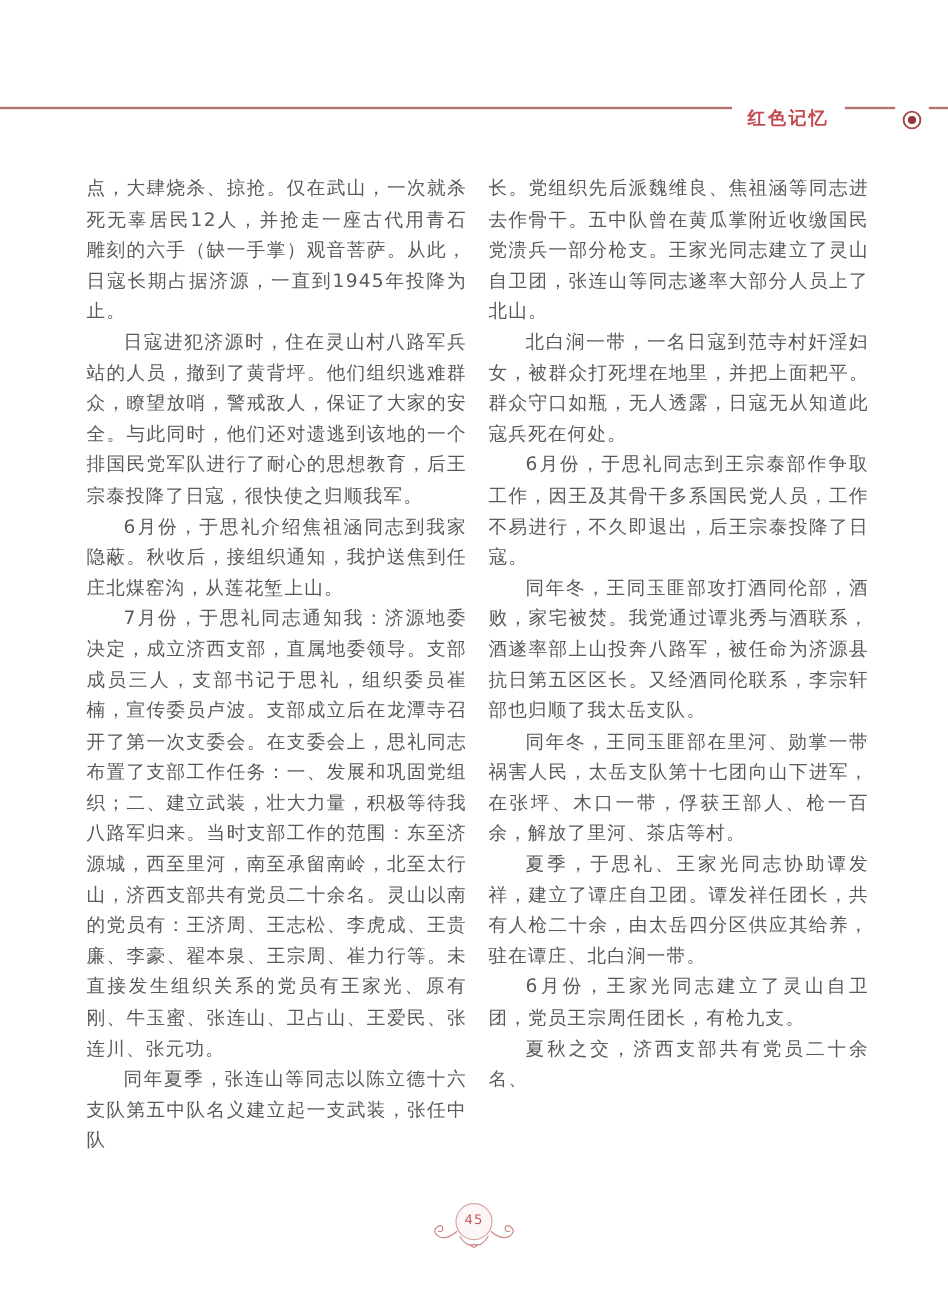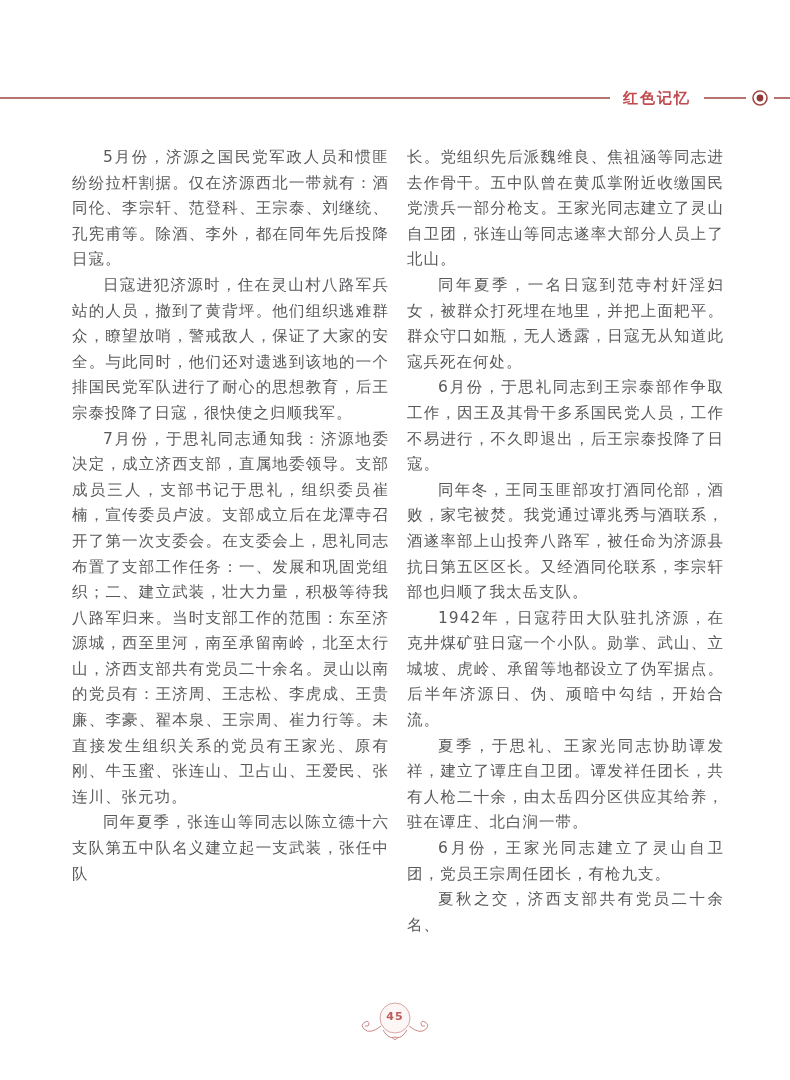--- a/index.html
+++ b/index.html
@@ -13,21 +13,20 @@
   }
 
   
   .page-header {
     position: absolute;
     top: 89px;
     left: 0;
     right: 0;
     height: 18px;
     display: flex;
-    align-items: center;
   }
   .hr-rule {
     height: 1.5px;
     background: #b4736d;
   }
   .hr-left  { width: 610px; }
   .hr-mid   { width: 42px; margin-right: 3px; }
   .hr-right { flex: 1; margin-left: 3px; }
   .header-title {
     margin: 0 13px;
@@ -59,21 +58,21 @@
 
   
   .page-footer {
     position: absolute;
     top: 1000px;
     left: 0;
     right: 0;
     display: flex;
     justify-content: center;
   }
-  .ornament { position: relative; width: 78px; height: 44px; font-weight: bold; }
+  .ornament { position: relative; width: 78px; height: 44px; }
   .page-number {
     position: absolute;
     left: 0;
     width: 78px;
     top: 10px;
     text-align: center;
     font-size: 11px;
     letter-spacing: 1px;
     color: #c05a5a;
   }
@@ -86,31 +85,32 @@
   <span class="header-title">红色记忆</span>
   <div class="hr-rule hr-mid"></div>
   <svg class="target-icon" width="22" height="22" viewBox="0 0 22 22">
     <circle cx="11" cy="11" r="7" fill="none" stroke="#a04a46" stroke-width="1.6"></circle>
     <circle cx="11" cy="11" r="3.4" fill="#8f3a36"></circle>
   </svg>
   <div class="hr-rule hr-right"></div>
 </div>
 
 <div class="column col-left">
-    <p class="para indent">5月份，济源之国民党军政人员和惯匪纷纷拉杆割据。仅在济源西北一带就有：酒同伦、李宗轩、范登科、王宗泰、刘继统、孔宪甫等。除酒、李外，都在同年先后投降日寇。</p>
+    <p class="para">点，大肆烧杀、掠抢。仅在武山，一次就杀死无辜居民12人，并抢走一座古代用青石雕刻的六手（缺一手掌）观音菩萨。从此，日寇长期占据济源，一直到1945年投降为止。</p>
     <p class="para indent">日寇进犯济源时，住在灵山村八路军兵站的人员，撤到了黄背坪。他们组织逃难群众，瞭望放哨，警戒敌人，保证了大家的安全。与此同时，他们还对遗逃到该地的一个排国民党军队进行了耐心的思想教育，后王宗泰投降了日寇，很快使之归顺我军。</p>
+    <p class="para indent">6月份，于思礼介绍焦祖涵同志到我家隐蔽。秋收后，接组织通知，我护送焦到任庄北煤窑沟，从莲花堑上山。</p>
     <p class="para indent">7月份，于思礼同志通知我：济源地委决定，成立济西支部，直属地委领导。支部成员三人，支部书记于思礼，组织委员崔楠，宣传委员卢波。支部成立后在龙潭寺召开了第一次支委会。在支委会上，思礼同志布置了支部工作任务：一、发展和巩固党组织；二、建立武装，壮大力量，积极等待我八路军归来。当时支部工作的范围：东至济源城，西至里河，南至承留南岭，北至太行山，济西支部共有党员二十余名。灵山以南的党员有：王济周、王志松、李虎成、王贵廉、李豪、翟本泉、王宗周、崔力行等。未直接发生组织关系的党员有王家光、原有刚、牛玉蜜、张连山、卫占山、王爱民、张连川、张元功。</p>
     <p class="para indent">同年夏季，张连山等同志以陈立德十六支队第五中队名义建立起一支武装，张任中队</p>
   </div>
 <div class="column col-right">
     <p class="para">长。党组织先后派魏维良、焦祖涵等同志进去作骨干。五中队曾在黄瓜掌附近收缴国民党溃兵一部分枪支。王家光同志建立了灵山自卫团，张连山等同志遂率大部分人员上了北山。</p>
-    <p class="para indent">同年夏季，一名日寇到范寺村奸淫妇女，被群众打死埋在地里，并把上面耙平。群众守口如瓶，无人透露，日寇无从知道此寇兵死在何处。</p>
+    <p class="para indent">北白涧一带，一名日寇到范寺村奸淫妇女，被群众打死埋在地里，并把上面耙平。群众守口如瓶，无人透露，日寇无从知道此寇兵死在何处。</p>
     <p class="para indent">6月份，于思礼同志到王宗泰部作争取工作，因王及其骨干多系国民党人员，工作不易进行，不久即退出，后王宗泰投降了日寇。</p>
     <p class="para indent">同年冬，王同玉匪部攻打酒同伦部，酒败，家宅被焚。我党通过谭兆秀与酒联系，酒遂率部上山投奔八路军，被任命为济源县抗日第五区区长。又经酒同伦联系，李宗轩部也归顺了我太岳支队。</p>
-    <p class="para indent">1942年，日寇荇田大队驻扎济源，在克井煤矿驻日寇一个小队。勋掌、武山、立城坡、虎岭、承留等地都设立了伪军据点。后半年济源日、伪、顽暗中勾结，开始合流。</p>
+    <p class="para indent">同年冬，王同玉匪部在里河、勋掌一带祸害人民，太岳支队第十七团向山下进军，在张坪、木口一带，俘获王部人、枪一百余，解放了里河、茶店等村。</p>
     <p class="para indent">夏季，于思礼、王家光同志协助谭发祥，建立了谭庄自卫团。谭发祥任团长，共有人枪二十余，由太岳四分区供应其给养，驻在谭庄、北白涧一带。</p>
     <p class="para indent">6月份，王家光同志建立了灵山自卫团，党员王宗周任团长，有枪九支。</p>
     <p class="para indent">夏秋之交，济西支部共有党员二十余名、</p>
   </div>
 
 <div class="page-footer">
   <div class="ornament">
     <svg width="78" height="44" viewBox="0 0 78 44">
       <circle cx="39" cy="18" r="15" fill="#fdf6f6" stroke="#d9a5a5" stroke-width="1"></circle>
       <path d="M25 26 Q14 35 8 29 Q4 25 9 22 Q13 20 13 24 Q13 27 9 26" fill="none" stroke="#cc8888" stroke-width="1"></path>

